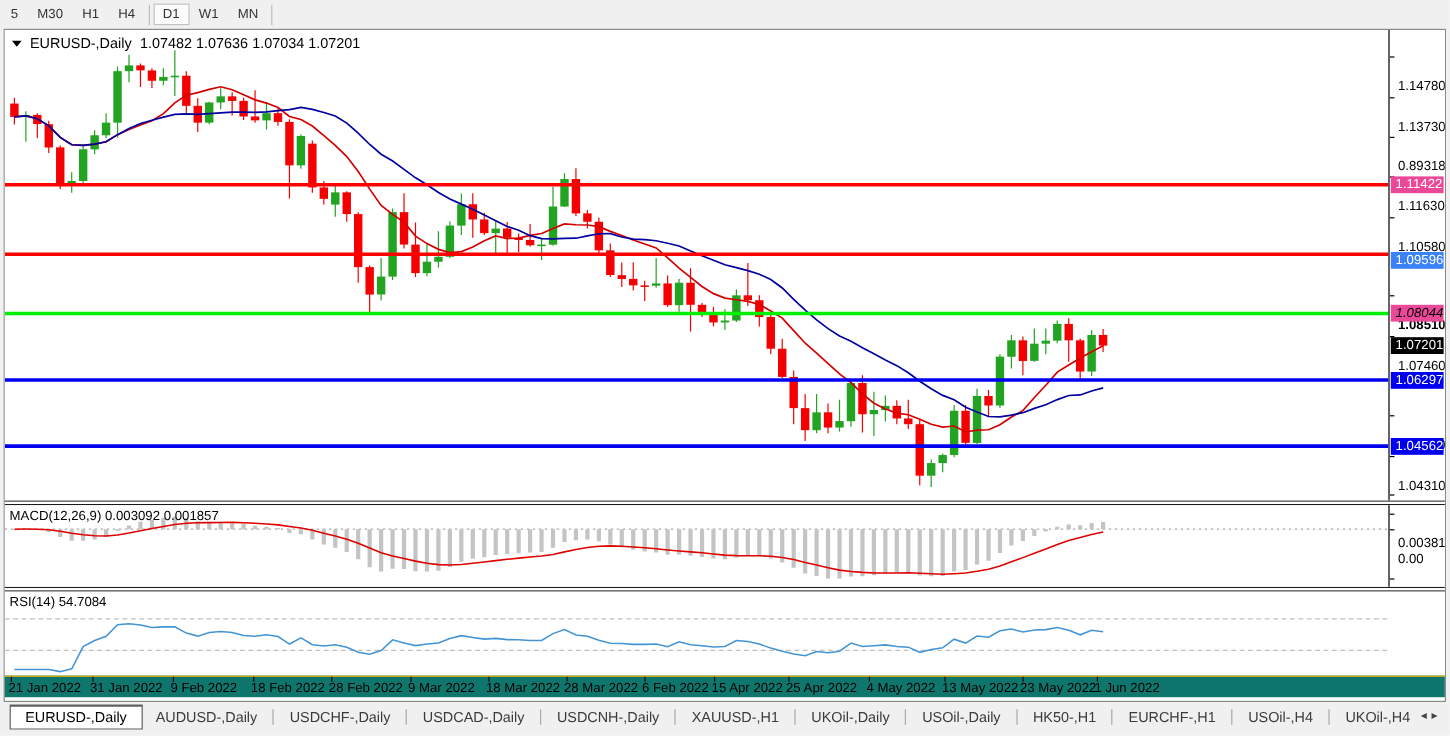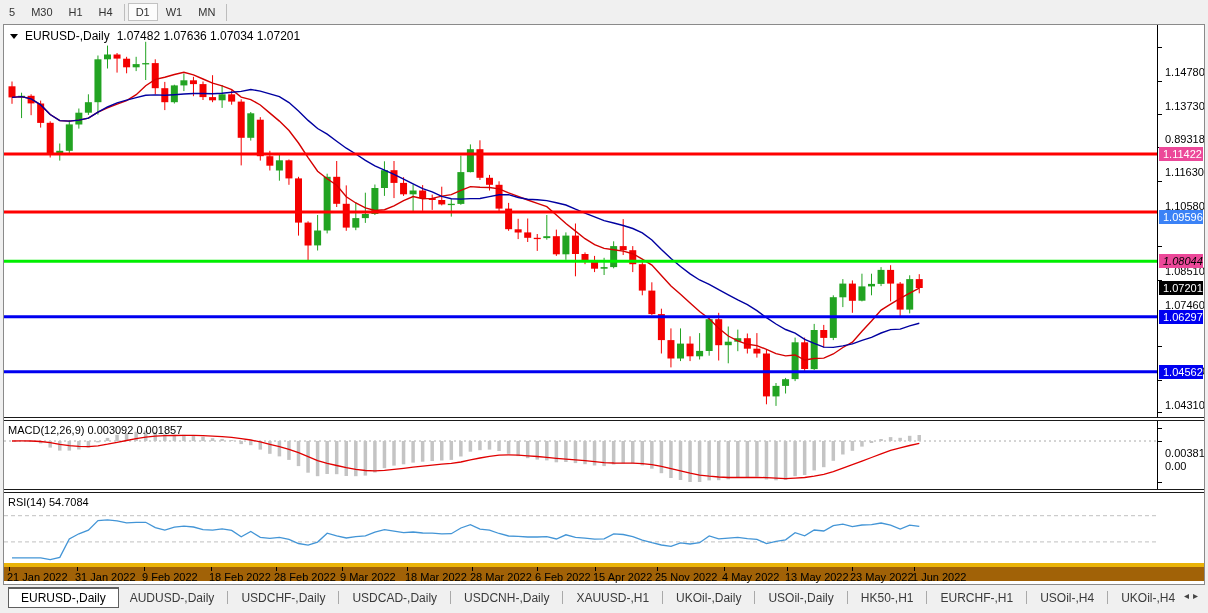--- a/index.html
+++ b/index.html
@@ -21,21 +21,21 @@
   .tick-label{position:absolute;left:7px;font-size:11px;color:#000;line-height:12px;white-space:nowrap;margin-top:25px;}
   .tick-mark{position:absolute;left:0;width:4px;height:1px;background:#000;}
   .chip{position:absolute;left:1px;right:1px;font-size:11px;line-height:14px;padding-left:4px;
     color:#fff;white-space:nowrap;}
   .pane-label{position:absolute;left:4px;top:3px;font-size:11px;color:#000;z-index:5;white-space:nowrap;}
   .main-title{position:absolute;left:6px;top:4px;font-size:12px;color:#000;z-index:5;
     display:flex;align-items:center;gap:7px;white-space:nowrap;}
   .dd-tri{width:0;height:0;border-left:4px solid transparent;border-right:4px solid transparent;
     border-top:5px solid #000;display:inline-block;}
   
-  .date-axis{height:18px;border-top:4px solid #eab308;position:relative;background:#a16207;flex:none;}
+  .date-axis{height:18px;border-top:1px solid #eab308;position:relative;background:#0f766e;flex:none;}
   .date-label{position:absolute;top:4px;font-size:11px;color:#000;white-space:nowrap;}
   .date-tick{position:absolute;top:0;width:1px;height:4px;background:#000;}
   
   .tabbar{height:25px;display:flex;align-items:center;background:#f0f0f0;padding-left:8px;
     font-size:12px;color:#3b3b3b;position:relative;}
   .tab{padding:3px 11px;white-space:nowrap;cursor:default;}
   .tab.active{background:#fff;border:1px solid #5f5f5f;border-top-width:2px;color:#000;padding:2px 12px;}
   .pipe{width:1px;height:13px;background:#a9a9a9;margin:0 2px;flex:none;}
   .tab-scroll{position:absolute;right:6px;top:5px;font-size:10px;color:#444;letter-spacing:4px;}
 </style>
@@ -270,21 +270,21 @@
         <div class="tick-label" style="top: 16.2366px;">1.14780</div>
         <div class="tick-mark" style="top: 55.5916px;"></div>
         <div class="tick-label" style="top: 49.5916px;">1.13730</div>
         <div class="tick-mark" style="top: 88.9465px;"></div>
         <div class="tick-label" style="top: 82.9465px;">0.89318</div>
         <div class="tick-mark" style="top: 122.301px;"></div>
         <div class="tick-label" style="top: 116.301px;">1.11630</div>
         <div class="tick-mark" style="top: 155.656px;"></div>
         <div class="tick-label" style="top: 149.656px;">1.10580</div>
         <div class="tick-mark" style="top: 221.413px;"></div>
-        <div class="tick-label" style="top: 215px;">1.08510</div>
+        <div class="tick-label" style="top: 215px; font-weight: bold;">1.08510</div>
         <div class="tick-mark" style="top: 254.768px;"></div>
         <div class="tick-label" style="top: 248.768px;">1.07460</div>
         <div class="tick-mark" style="top: 321.478px;"></div>
         <div class="tick-label" style="top: 315.478px;">1.05360</div>
         <div class="tick-mark" style="top: 354.833px;"></div>
         <div class="tick-label" style="top: 348.833px;">1.04310</div>
         <div class="tick-mark" style="top: 387.235px;"></div>
         <div class="tick-label" style="top: 381.235px;">1.03290</div>
         <div class="chip" style="top: 121.909px; background: #ec4899; color: rgb(255, 255, 255);">1.11422</div>
         <div class="chip" style="top: 185px; background: #3b82f6; color: rgb(255, 255, 255);">1.09596</div>
@@ -439,21 +439,21 @@
       <div class="date-label" style="left: 336px;">9 Mar 2022</div>
       <div class="date-tick" style="left: 403px;"></div>
       <div class="date-label" style="left: 401px;">18 Mar 2022</div>
       <div class="date-tick" style="left: 468px;"></div>
       <div class="date-label" style="left: 466px;">28 Mar 2022</div>
       <div class="date-tick" style="left: 533px;"></div>
       <div class="date-label" style="left: 531px;">6 Feb 2022</div>
       <div class="date-tick" style="left: 591px;"></div>
       <div class="date-label" style="left: 589px;">15 Apr 2022</div>
       <div class="date-tick" style="left: 653px;"></div>
-      <div class="date-label" style="left: 651px;">25 Nov 2022</div>
+      <div class="date-label" style="left: 651px;">25 Apr 2022</div>
       <div class="date-tick" style="left: 720px;"></div>
       <div class="date-label" style="left: 718px;">4 May 2022</div>
       <div class="date-tick" style="left: 783px;"></div>
       <div class="date-label" style="left: 781px;">13 May 2022</div>
       <div class="date-tick" style="left: 848px;"></div>
       <div class="date-label" style="left: 846px;">23 May 2022</div>
       <div class="date-tick" style="left: 910px;"></div>
       <div class="date-label" style="left: 908px;">1 Jun 2022</div>
     </div>
 

